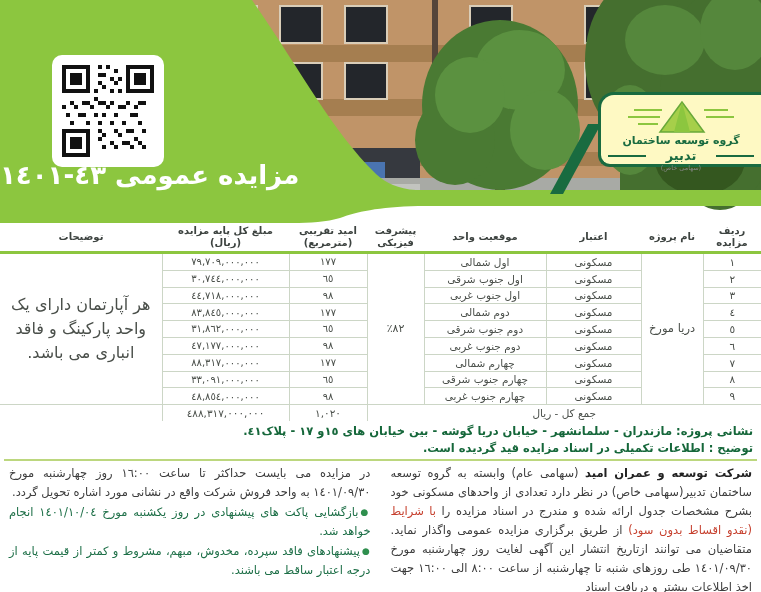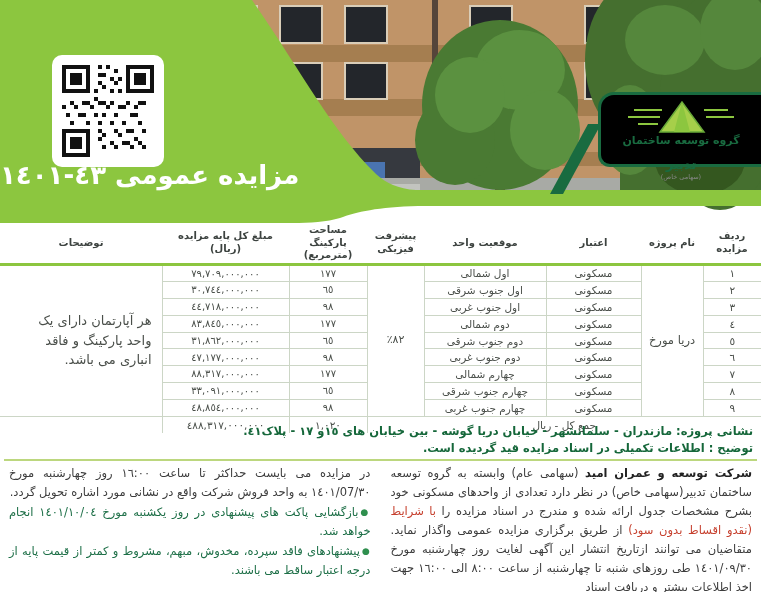--- a/index.html
+++ b/index.html
@@ -12,40 +12,40 @@
   .hero svg{display:block;}
   .qr-box{
     position:absolute;left:52px;top:55px;width:112px;height:112px;
     background:#fff;border-radius:10px;padding:10px;box-sizing:border-box;z-index:4;
   }
   .banner-title{
     position:absolute;left:0;top:160px;width:372px;text-align:left;
     color:#ffffff;font-size:26px;font-weight:bold;z-index:4;letter-spacing:0.5px;
   }
   .logo-box{
-    position:absolute;left:598px;top:92px;width:163px;height:75px;background:#000000;
+    position:absolute;left:598px;top:92px;width:163px;height:75px;background:#fef9c3;
     border:3px solid #196b40;border-right:none;border-radius:16px 0 0 12px;
     box-sizing:border-box;text-align:center;z-index:5;padding-top:3px;
   }
   .logo-line1{font-size:11px;font-weight:bold;color:#196b40;margin-top:-2px;}
-  .logo-line2-wrap{display:flex;align-items:center;justify-content:center;gap:20px;margin-top:10px;}
+  .logo-line2-wrap{display:flex;align-items:center;justify-content:center;gap:20px;margin-top:1px;}
   .logo-rule{height:2px;width:38px;background:#196b40;}
   .logo-line2{font-size:13px;font-weight:bold;color:#196b40;letter-spacing:2px;}
   .logo-line3{font-size:6.5px;color:#888;margin-top:1px;}
   
   .table-wrap{position:absolute;top:223px;left:0;width:761px;}
   table{border-collapse:collapse;table-layout:fixed;width:761px;border:hidden;}
   th{font-size:10px;color:#3d4340;font-weight:bold;padding:1px 2px;
      border-bottom:3px solid #8cc63f;line-height:1.25;vertical-align:middle;height:26px;}
   td{font-size:10.5px;color:#4a4f4a;text-align:center;height:15.8px;padding:0 3px;
      border:1px solid #ccd6c6;line-height:1.15;vertical-align:middle;}
   td.num{direction:ltr;unicode-bidi:isolate;font-size:10px;}
   td.project-cell{font-size:11.5px;}
   td.progress-cell{font-size:11px;}
-  td.notes-cell{font-size:13px;line-height:1.5;padding:13px 10px;text-align:right;}
+  td.notes-cell{font-size:16px;line-height:1.5;padding:13px 10px;}
   tr.total-row td{height:16px;font-size:10.5px;}
   
   .address{position:absolute;top:423px;right:8px;left:20px;color:#15673a;
            font-size:11.5px;font-weight:bold;line-height:17px;z-index:2;}
   .divider{position:absolute;top:459px;left:4px;right:4px;height:2px;background:#bcd77e;}
   
   .cols{position:absolute;top:464px;right:9px;left:9px;bottom:0;display:flex;gap:20px;}
   .col{flex:1;text-align:justify;font-size:11.5px;line-height:19px;color:#3c3c3c;}
   .col p{margin:0 0 1px 0;}
   .bold-dark{font-weight:bold;color:#222;}
@@ -230,21 +230,21 @@
               <div>مزایده</div>
             </th>
           <th>نام پروژه</th>
           <th>اعتبار</th>
           <th>موقعیت واحد</th>
           <th>
               <div>پیشرفت</div>
               <div>فیزیکی</div>
             </th>
           <th>
-              <div>مساحت پارکینگ</div>
+              <div>امید تقریبی</div>
               <div>(مترمربع)</div>
             </th>
           <th>
               <div>مبلغ کل پایه مزایده</div>
               <div>(ریال)</div>
             </th>
           <th>توضیحات</th>
         </tr>
       </thead>
       <tbody>
@@ -329,19 +329,19 @@
     <div><span>توضیح :</span><span> اطلاعات تکمیلی در اسناد مزایده قید گردیده است.</span></div>
   </div>
 
   <div class="divider"></div>
 
   <div class="cols">
     <div class="col">
       <p><span class="bold-dark">شرکت توسعه و عمران امید</span><span> (سهامی عام) وابسته به گروه توسعه ساختمان تدبیر(سهامی خاص) در نظر دارد تعدادی از واحدهای مسکونی خود بشرح مشخصات جدول ارائه شده و مندرج در اسناد مزایده را </span><span class="red">با شرایط (نقدو اقساط بدون سود)</span><span> از طریق برگزاری مزایده عمومی واگذار نماید. متقاضیان می توانند ازتاریخ انتشار این آگهی لغایت روز چهارشنبه مورخ ١٤٠١/٠٩/٣٠ طی روزهای شنبه تا چهارشنبه از ساعت ٨:٠٠ الی ١٦:٠٠ جهت اخذ اطلاعات بیشتر و دریافت اسناد</span></p>
     </div>
     <div class="col">
-      <p>در مزایده می بایست حداکثر تا ساعت ١٦:٠٠ روز چهارشنبه مورخ ١٤٠١/07/٣٠ به واحد فروش شرکت واقع در نشانی مورد اشاره تحویل گردد.</p>
+      <p>در مزایده می بایست حداکثر تا ساعت ١٦:٠٠ روز چهارشنبه مورخ ١٤٠١/٠٩/٣٠ به واحد فروش شرکت واقع در نشانی مورد اشاره تحویل گردد.</p>
       <p class="green-para b"><span class="bullet">●</span><span>بازگشایی پاکت های پیشنهادی در روز یکشنبه مورخ ١٤٠١/١٠/٠٤ انجام خواهد شد.</span></p>
       <p class="green-para"><span class="bullet">●</span><span>پیشنهادهای فاقد سپرده، مخدوش، مبهم، مشروط و کمتر از قیمت پایه از درجه اعتبار ساقط می باشند.</span></p>
     </div>
   </div>
 
 </div>
 
 </body></html>

